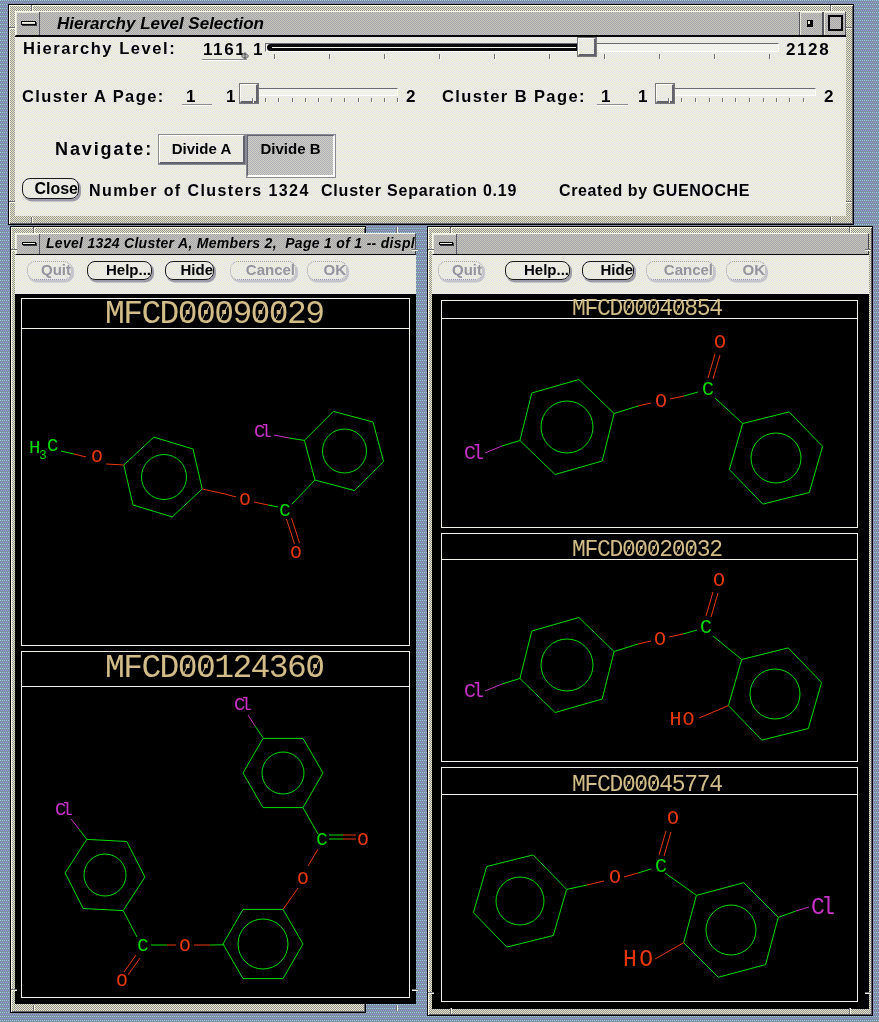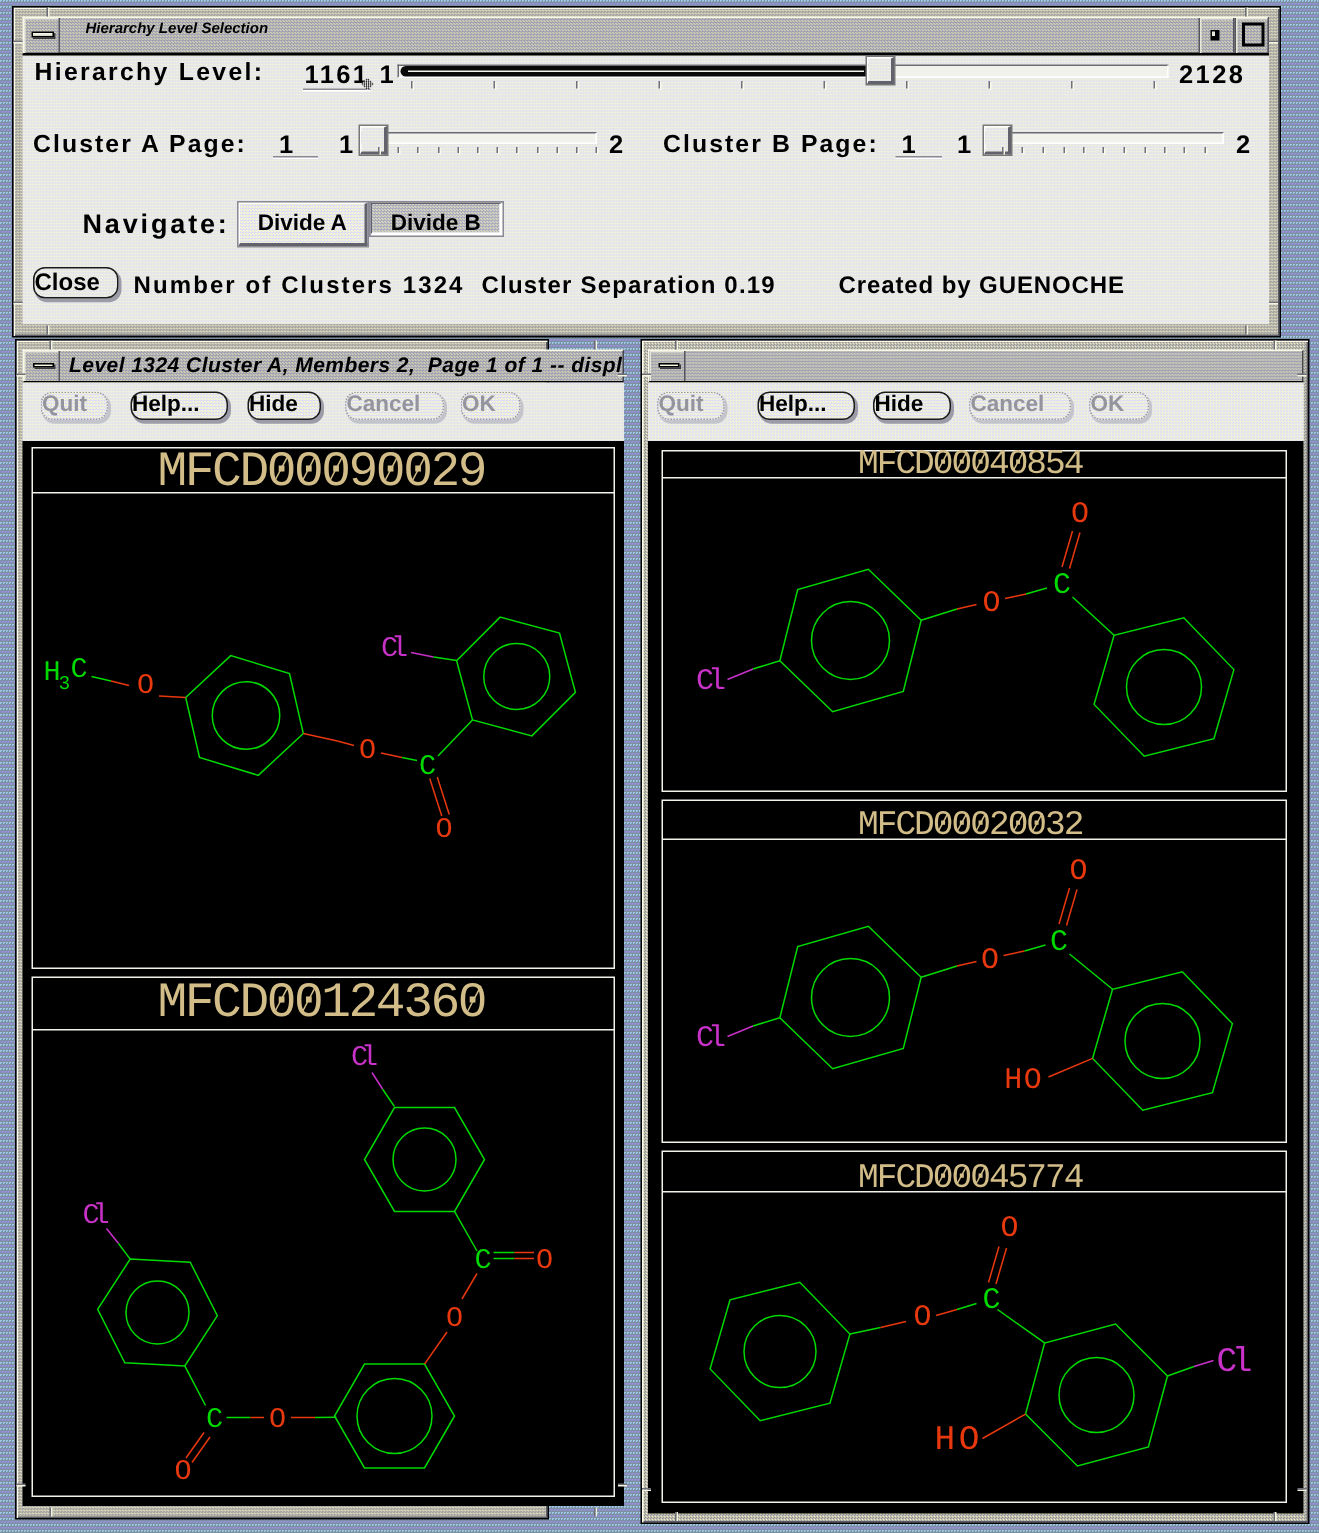--- a/index.html
+++ b/index.html
@@ -8,25 +8,25 @@
 background-size:2px 4px,2px 4px;background-position:0 0,1px 2px;}
 .bgA{background:repeating-conic-gradient(#f6f6d3 0% 25%,#dedef6 25% 50%) 0 0/2px 2px}
 .bgT{background:repeating-conic-gradient(#c9c9b2 0% 25%,#a3a3b5 25% 50%) 0 0/2px 2px}
 .bgF{background:repeating-conic-gradient(#eeecc3 0% 25%,#90909a 25% 50%) 0 0/2px 2px}
 .bgPr{background:repeating-conic-gradient(#d4d4bc 0% 25%,#acacc0 25% 50%) 0 0/2px 2px}
 .win{position:absolute;border:1px solid #000;box-shadow:inset 1px 1px 0 #fcfce8,inset -1px -1px 0 #5c5c66}
 .abs{position:absolute}
 .tb{position:absolute;border-top:1px solid #f8f8ea;border-left:1px solid #f8f8ea;border-right:1px solid #44444c;border-bottom:1px solid #000;}
 .mb{position:absolute;border-right:1px solid #55555f;box-shadow:inset 1px 1px 0 #e8e8da}
 .dash{position:absolute;background:#d8d8ca;border:1px solid #000;box-shadow:1px 1px 0 #3a3a42,inset 0 1px 0 #f8f8ec}
-.ttl{position:absolute;font-style:italic;font-weight:bold;font-size:10px;color:#000;white-space:nowrap}
+.ttl{position:absolute;font-style:italic;font-weight:bold;font-size:17px;color:#000;white-space:nowrap}
 .lab{position:absolute;font-weight:bold;font-size:17px;color:#000;white-space:nowrap;letter-spacing:1px}
 .btn3{position:absolute;border-top:1px solid #fff;border-left:1px solid #fff;border-right:2px solid #62626c;border-bottom:2px solid #62626c;outline:1px solid #8a8a94;
 font-weight:bold;font-size:15px;color:#000;text-align:center}
-.rbtn{position:absolute;border-radius:8px;font-weight:bold;font-size:15px;color:#000;text-align:left;border:1px solid #1a1a1a;box-shadow:1.5px 2px 0 0.5px #9c9ca8}
+.rbtn{position:absolute;border-radius:8px;font-weight:bold;font-size:15px;color:#000;text-align:right;border:1px solid #1a1a1a;box-shadow:1.5px 2px 0 0.5px #9c9ca8}
 .rbtn.dis{border:1px dotted #9898a2;color:#94949e;box-shadow:1.5px 2px 0 0.5px #c4c4cc}
 .canvas{position:absolute;background:#000}
 .tick{position:absolute;width:1px;height:5px;background:#70707a;box-shadow:1px 1px 0 #fbfbec}
 .groove{position:absolute;border-top:1px solid #6a6a74;border-left:1px solid #6a6a74;border-bottom:1px solid #fff;border-right:1px solid #fff;background:#f2f2ec}
 .thumb{position:absolute;border-top:1px solid #fff;border-left:1px solid #fff;border-right:2px solid #62626c;border-bottom:2px solid #62626c;outline:1px solid #777}
 .ul{position:absolute;height:1px;background:#8a8a94;box-shadow:0 1px 0 #fff}
 .jv{position:absolute;width:1px;background:#6e6e78;box-shadow:1px 0 0 #f4f4e0}
 .jh{position:absolute;height:1px;background:#6e6e78;box-shadow:0 1px 0 #f4f4e0}
 
 </style></head><body>
@@ -93,21 +93,21 @@
     <div class="tick" style="left:713px;top:93px;height:4px"></div>
     <div class="tick" style="left:726px;top:93px;height:4px"></div>
     <div class="tick" style="left:740px;top:93px;height:4px"></div>
     <div class="tick" style="left:754px;top:93px;height:4px"></div>
     <div class="tick" style="left:767px;top:93px;height:4px"></div>
     <div class="tick" style="left:780px;top:93px;height:4px"></div>
     <div class="tick" style="left:794px;top:93px;height:4px"></div>
     <div class="lab" style="left:815px;top:82px">2</div>
     <div class="lab" style="left:46px;top:134px;font-size:18px;letter-spacing:1.9px">Navigate:</div>
     <div class="btn3 bgA" style="left:150px;top:130px;width:86px;height:29px;line-height:26px">Divide A</div>
-    <div class="btn3 bgPr" style="left:238px;top:130px;width:88px;height:22px;line-height:26px;border-top:1px solid #62626c;border-left:1px solid #62626c;border-right:2px solid #fff;border-bottom:2px solid #fff">Divide B</div>
+    <div class="btn3 bgPr" style="left:238px;top:130px;width:88px;height:42px;line-height:26px;border-top:1px solid #62626c;border-left:1px solid #62626c;border-right:2px solid #fff;border-bottom:2px solid #fff">Divide B</div>
     <div class="rbtn bgA" style="left:13px;top:173px;width:57px;height:21px;line-height:19px;font-size:16px">Close</div>
     <div class="lab" style="left:80px;top:177px;font-size:16px;letter-spacing:1.4px">Number of Clusters 1324</div>
     <div class="lab" style="left:312px;top:177px;font-size:16px;letter-spacing:0.8px">Cluster Separation 0.19</div>
     <div class="lab" style="left:550px;top:177px;font-size:16px;letter-spacing:0.6px">Created by GUENOCHE</div>
     <div class="jv" style="left:22px;top:0px;height:6px"></div>
     <div class="jv" style="left:22px;top:212px;height:6px"></div>
     <div class="jv" style="left:821px;top:0px;height:6px"></div>
     <div class="jv" style="left:821px;top:212px;height:6px"></div>
     <div class="jh" style="left:0px;top:22px;width:6px"></div>
     <div class="jh" style="left:837px;top:22px;width:6px"></div>

